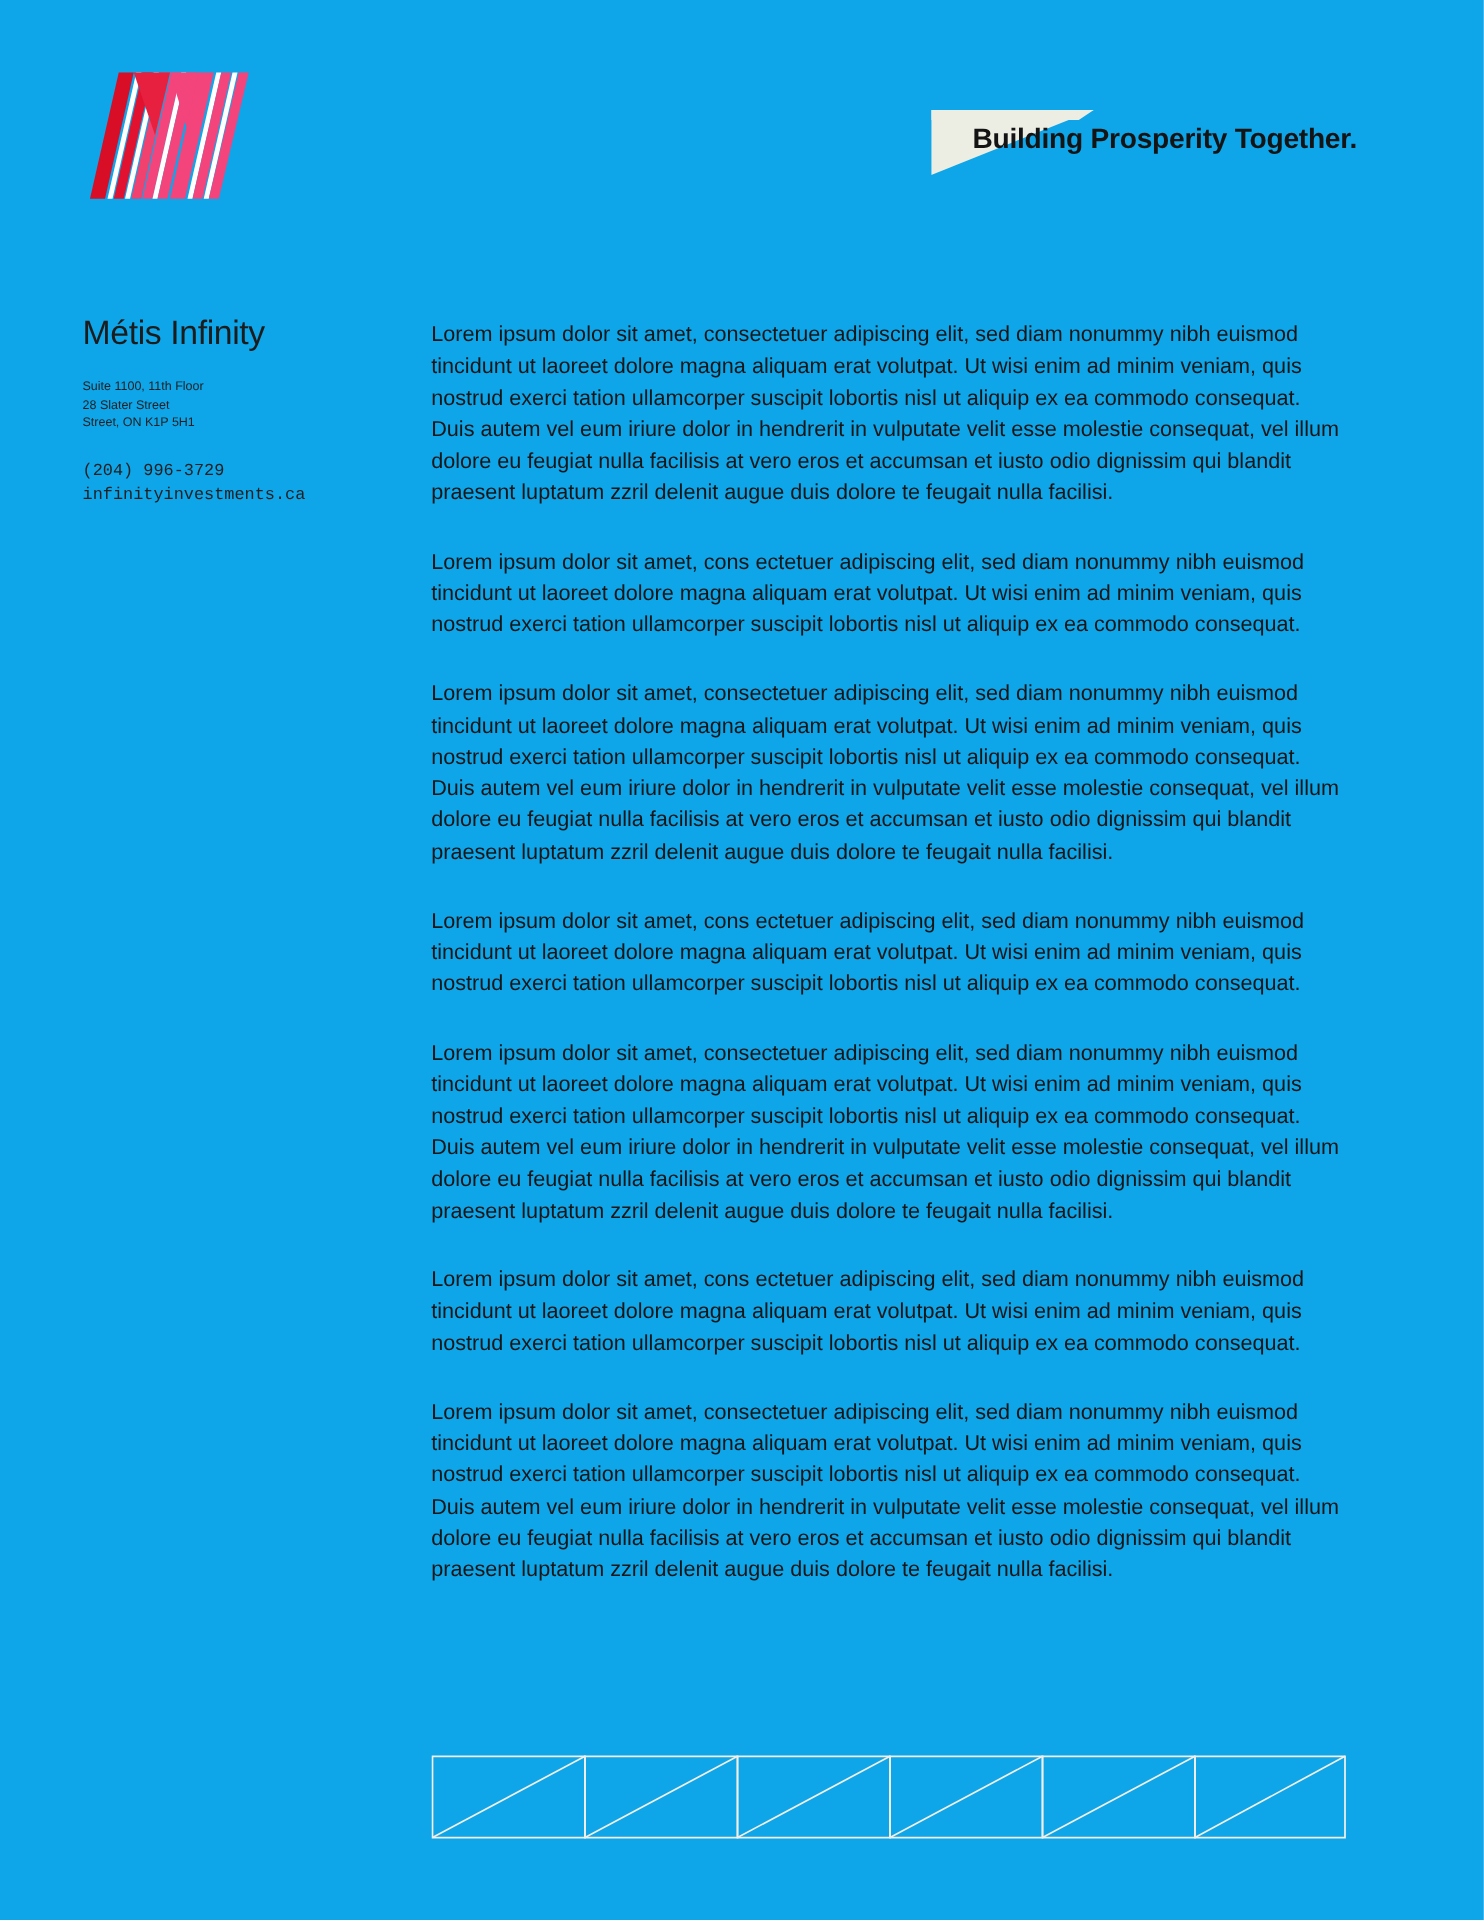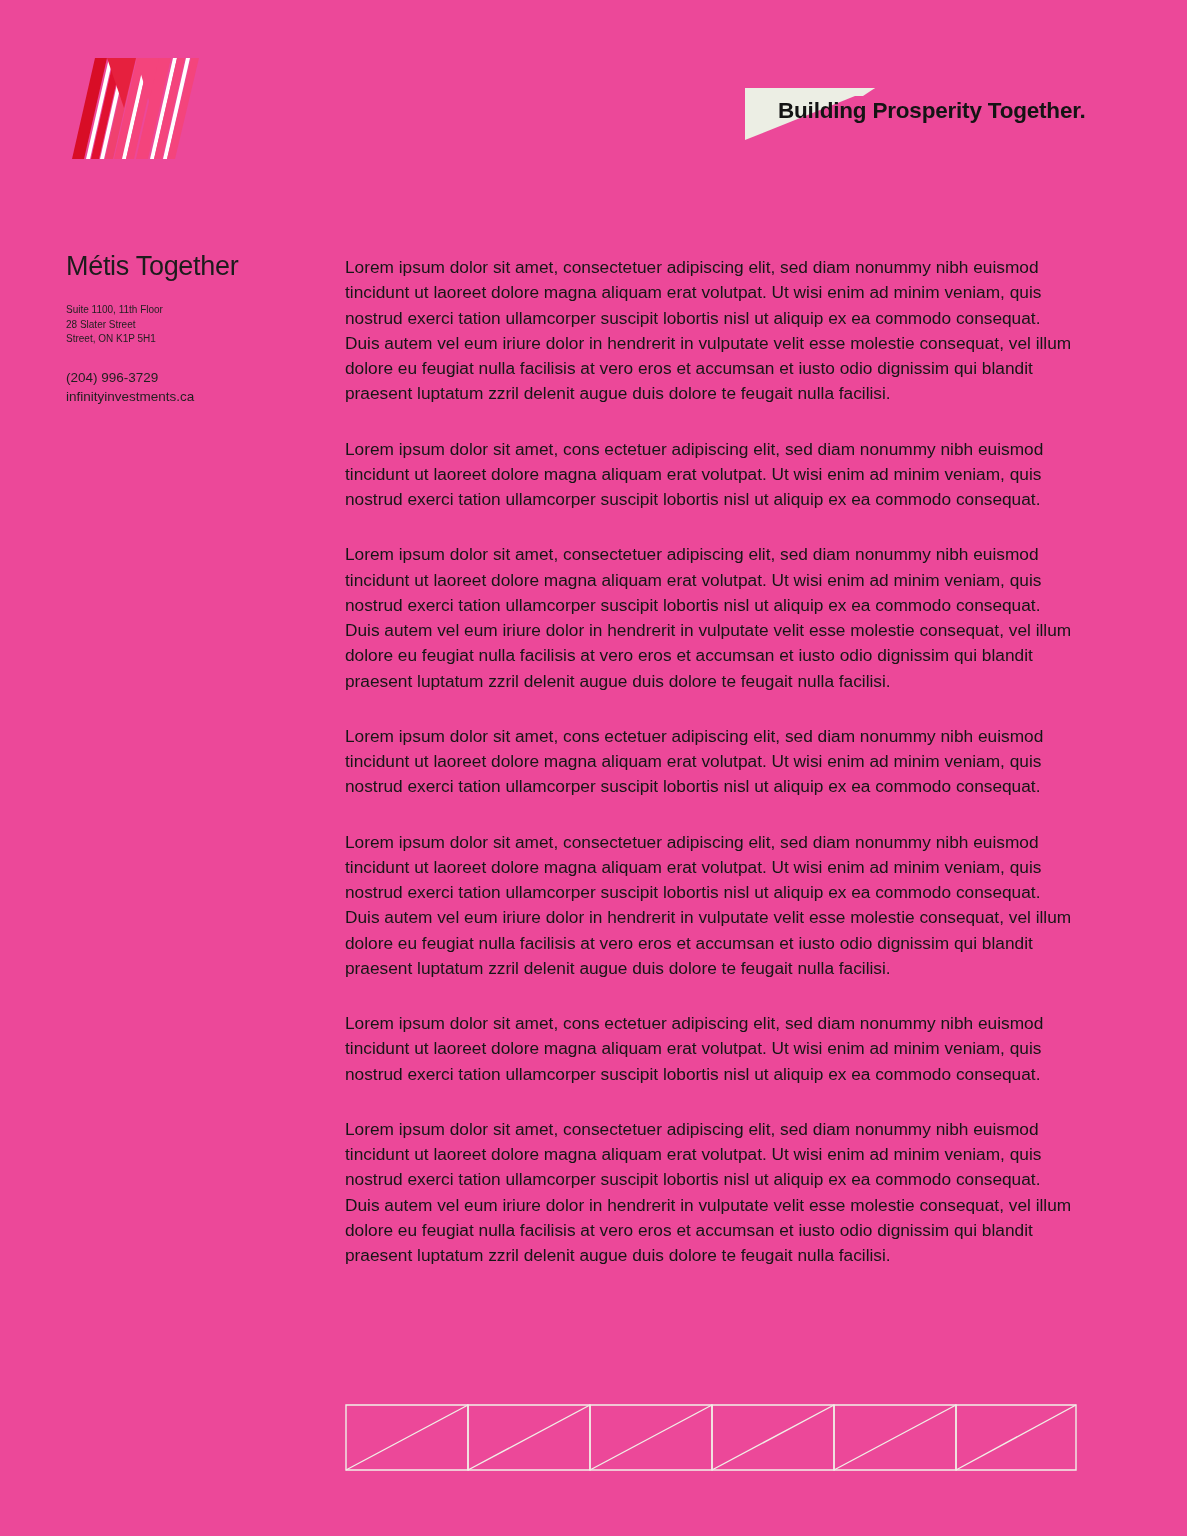--- a/index.html
+++ b/index.html
@@ -14,21 +14,21 @@
     position: relative;
     font-family: "Liberation Sans", sans-serif;
     color: #1a1a1a;
     overflow: hidden;
   }
 
   .page {
     position: relative;
     width: 1187px;
     height: 1536px;
-    background: #ec4899;
+    background: #0ea5e9;
   }
 
   
   .logo-mark {
     position: absolute;
     left: 64px;
     top: 46px;
     width: 140px;
     height: 118px;
   }
@@ -87,20 +87,21 @@
     margin-top: 20px;
     font-size: 10px;
     line-height: 1.42;
     color: #1f1f1f;
   }
   .sender-contact {
     margin-top: 22px;
     font-size: 13.5px;
     line-height: 1.42;
     color: #1f1f1f;
+    font-family: Liberation Mono, monospace;
   }
   .sender-line { display: block; }
 
   
   .letter-body {
     position: absolute;
     left: 345px;
     top: 255px;
     width: 730px;
   }
@@ -173,21 +174,21 @@
       <svg viewBox="0 0 130 64" xmlns="http://www.w3.org/2000/svg" preserveAspectRatio="none">
         <polygon points="0,6 130,6 0,58" fill="#eceee4"></polygon>
         <polygon points="0,6 130,6 118,14 0,14" fill="#eceee4"></polygon>
       </svg>
     </div>
     <div class="tagline-text">Building Prosperity Together.</div>
   </div>
 
   <div class="sender">
     <div class="sender-name">
-      <span class="sender-line">Métis Together</span>
+      <span class="sender-line">Métis Infinity</span>
     </div>
 
     <div class="sender-address">
       <span class="sender-line">Suite 1100, 11th Floor</span>
       <span class="sender-line">28 Slater Street</span>
       <span class="sender-line">Street, ON  K1P 5H1</span>
     </div>
 
     <div class="sender-contact">
       <span class="sender-line">(204) 996-3729</span>

